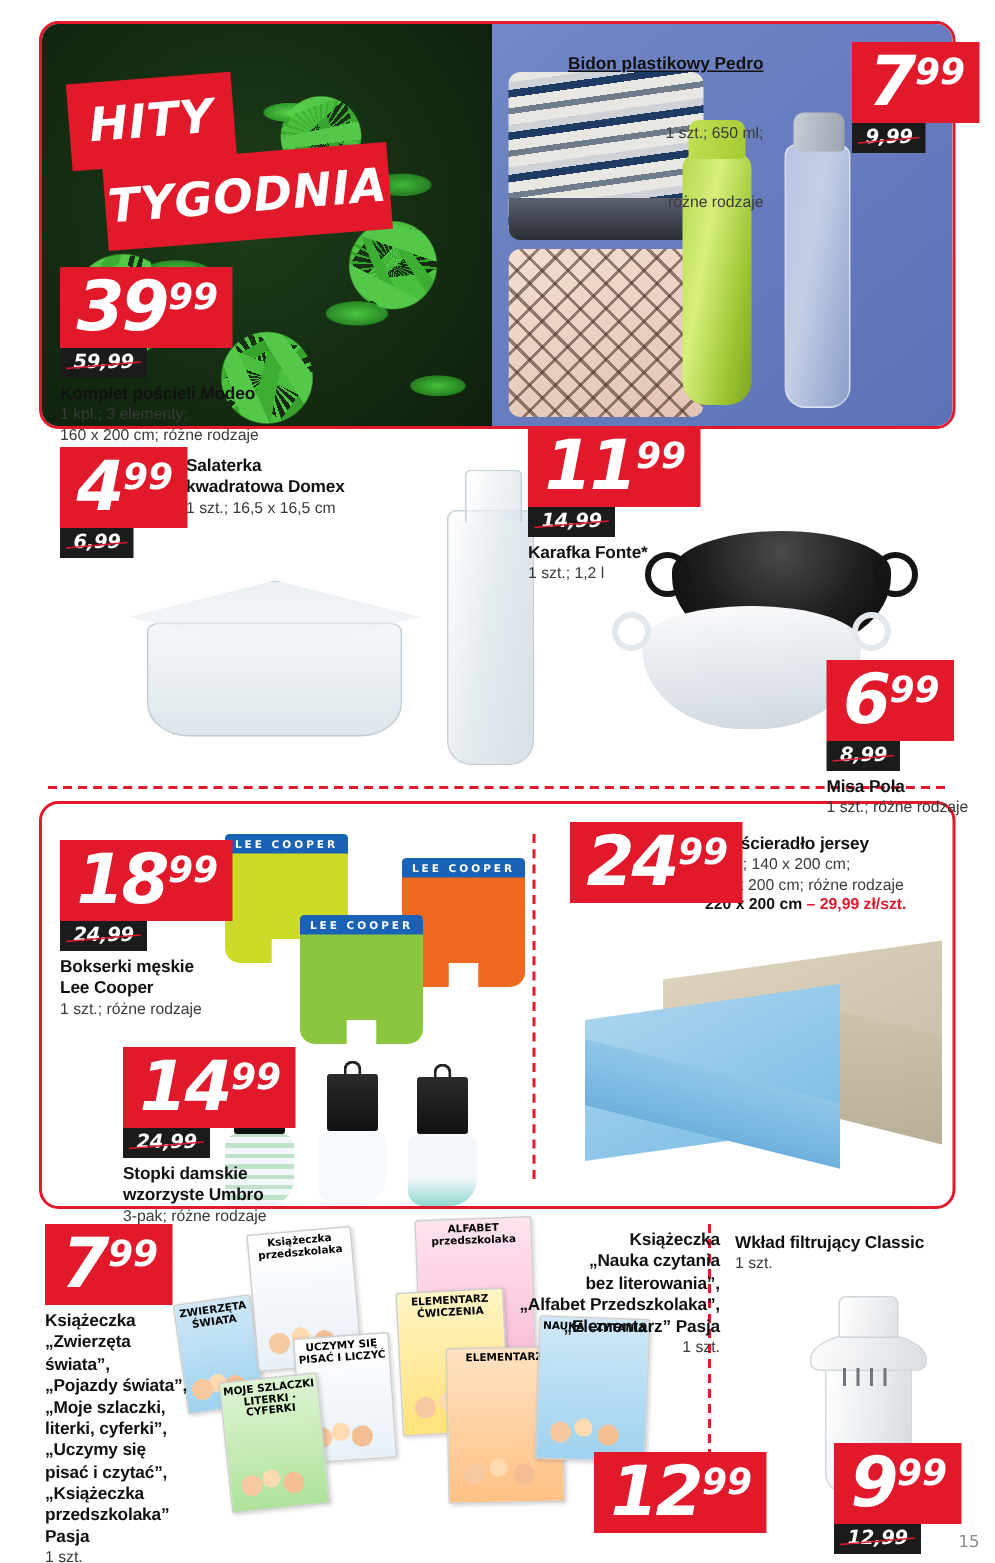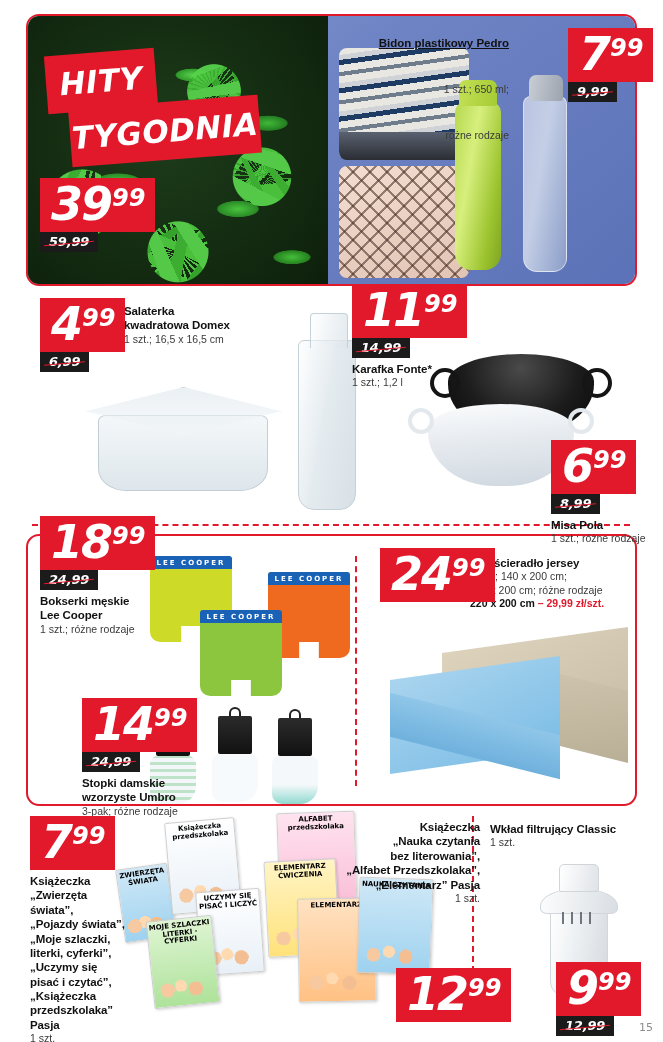--- a/index.html
+++ b/index.html
@@ -368,20 +368,25 @@
       <div class="desc">różne rodzaje</div>
     </div>
   </div>
 
   <div class="price-tag" style="left:40px; top:178px;">
     <div class="price-box">
       <span class="price-int">39</span>
       <span class="price-dec">99</span>
     </div>
     <div><span class="price-old">59,99</span></div>
+    <div class="ptxt">
+      <div class="name">Komplet pościeli Modeo</div>
+      <div class="desc">1 kpl.; 3 elementy;</div>
+      <div class="desc">160 x 200 cm; różne rodzaje</div>
+    </div>
   </div>
 
   <div class="price-tag" style="left:568px; top:28px;">
     <div class="price-box">
       <span class="price-int">7</span>
       <span class="price-dec">99</span>
     </div>
     <div><span class="price-old">9,99</span></div>
   </div>
 
@@ -474,21 +479,21 @@
       <div class="foot"></div>
     </div>
 
   <div class="sheets">
     <div class="beige"></div>
       <div class="beige2"></div>
       <div class="blue"></div>
       <div class="blue2"></div>
   </div>
 
-  <div class="price-tag" style="left:40px; top:516px;">
+  <div class="price-tag" style="left:40px; top:560px;">
     <div class="price-box">
       <span class="price-int">18</span>
       <span class="price-dec">99</span>
     </div>
     <div><span class="price-old">24,99</span></div>
     <div class="ptxt">
       <div class="name">Bokserki męskie</div>
       <div class="name">Lee Cooper</div>
       <div class="desc">1 szt.; różne rodzaje</div>
     </div>

